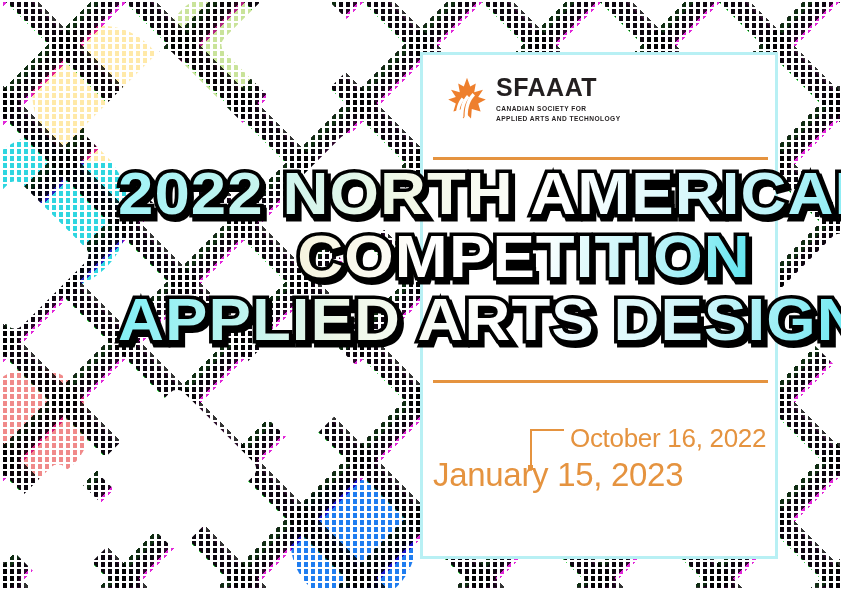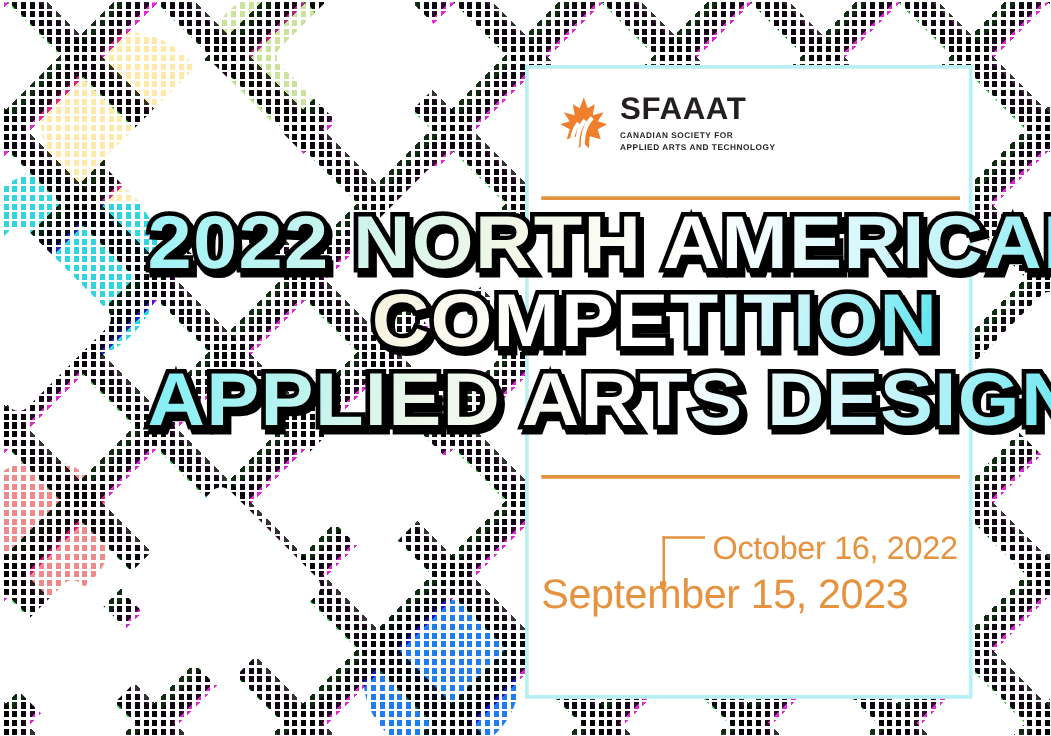--- a/index.html
+++ b/index.html
@@ -258,21 +258,21 @@
         </div>
       </div>
 
       <div id="rule-top" class="rule"></div>
       <div id="rule-bottom" class="rule"></div>
 
       <div id="dates">
         <div id="date-bracket"></div>
         <div id="date-bracket-dot"></div>
         <div id="date-from" class="date-line">October 16, 2022</div>
-        <div id="date-to" class="date-line">September 15, 2023</div>
+        <div id="date-to" class="date-line">January 15, 2023</div>
       </div>
 
     </div>
   </div>
 
   <div id="headline">
     <div id="hl-1" class="hl-row">
       <span class="hl-stack">
         <span class="hl-shadow">2022 NORTH AMERICAN</span>
         <span class="hl-outline">2022 NORTH AMERICAN</span>

